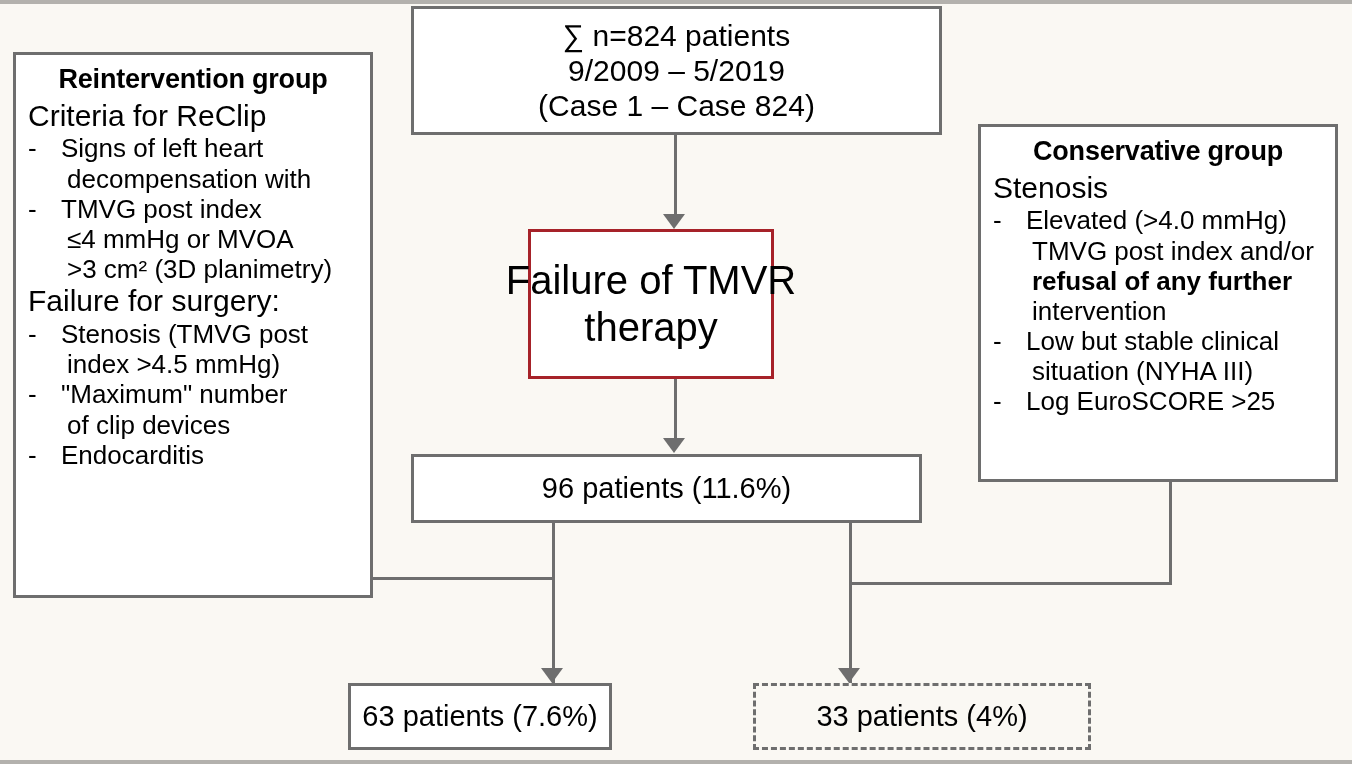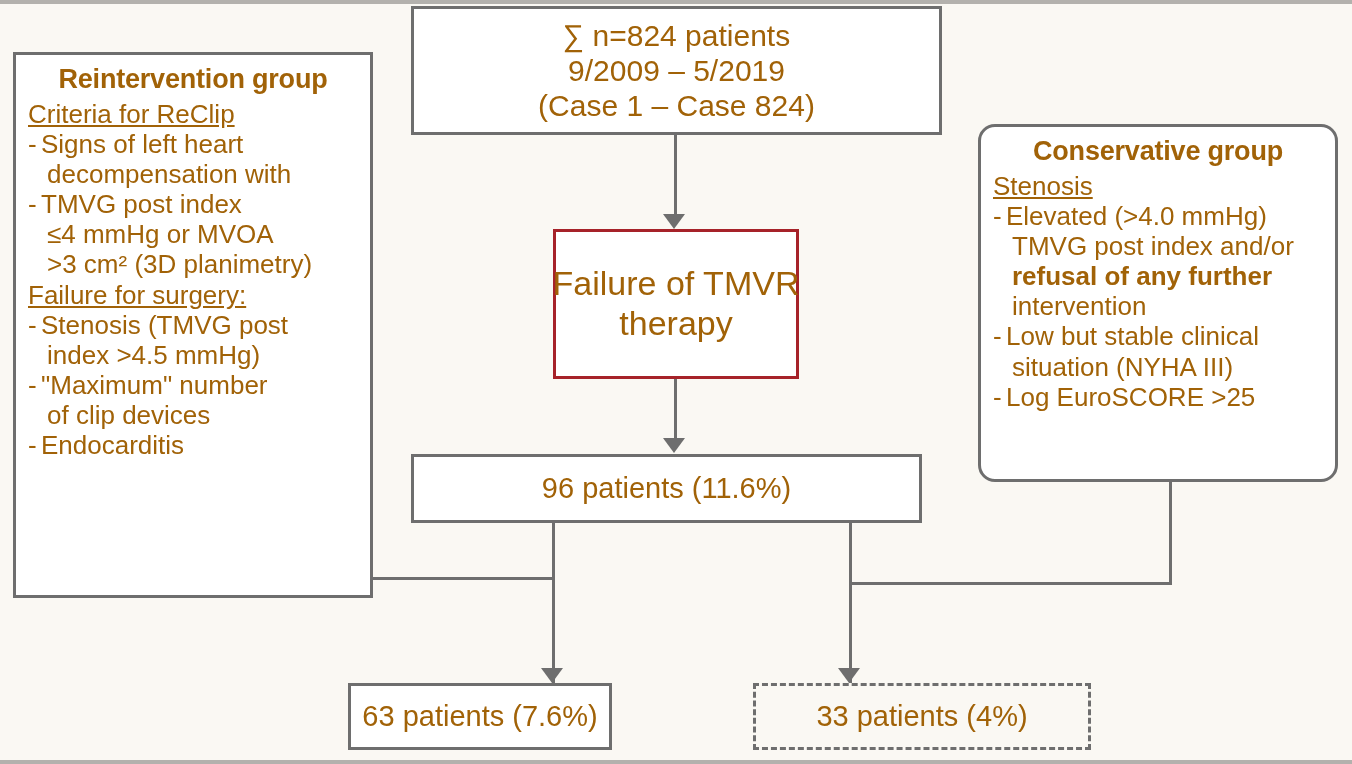--- a/index.html
+++ b/index.html
@@ -7,21 +7,21 @@
     margin: 0;
     padding: 0;
     background: #ffffff;
   }
   #page {
     position: relative;
     width: 1352px;
     height: 764px;
     background: #faf8f3;
     font-family: "Liberation Sans", sans-serif;
-    color: #a16207;
+    color: #000000;
     overflow: hidden;
   }
   .edge-bar {
     position: absolute;
     left: 0;
     width: 1352px;
     height: 4px;
     background: #b3b1ad;
   }
   .edge-top { top: 0; }
@@ -65,39 +65,39 @@
   }
   .panel-title {
     text-align: center;
     font-weight: bold;
     font-size: 27px;
     line-height: 1.1;
     margin-bottom: 4px;
     letter-spacing: -0.2px;
   }
   .panel-heading {
-    font-size: 26px;
+    font-size: 30px;
     line-height: 1.16;
-    text-decoration: underline;
     text-underline-offset: 2px;
     display: inline-block;
   }
   .panel-heading-wrap { display: block; }
   .bullet {
     font-size: 26px;
     line-height: 1.16;
     display: flex;
     align-items: flex-start;
   }
   .bullet .dash {
     flex: 0 0 auto;
     width: 13px;
   }
   .bullet .btext {
     flex: 1 1 auto;
+    margin-left: 20px;
   }
 
   
   .vline {
     position: absolute;
     width: 3px;
     background: #6e6e6e;
   }
   .hline {
     position: absolute;
@@ -123,21 +123,21 @@
 
   <div class="box centerbox" style="left:411px; top:6px; width:531px; height:129px; font-size:30px;">
     <span class="line">∑ n=824 patients</span>
     <span class="line">9/2009 – 5/2019</span>
     <span class="line">(Case 1 – Case 824)</span>
   </div>
 
   <div class="vline" style="left:674px; top:135px; height:80px;"></div>
   <div class="arrowhead" style="left:663px; top:214px;"></div>
 
-  <div class="box red centerbox" style="left:553px; top:229px; width:246px; height:150px; font-size:34px;">
+  <div class="box red centerbox" style="left:528px; top:229px; width:246px; height:150px; font-size:40px;">
     <span class="line">Failure of TMVR</span>
     <span class="line">therapy</span>
   </div>
 
   <div class="vline" style="left:674px; top:379px; height:60px;"></div>
   <div class="arrowhead" style="left:663px; top:438px;"></div>
 
   <div class="box centerbox" style="left:411px; top:454px; width:511px; height:69px; font-size:29px;">
     <span class="line">96 patients (11.6%)</span>
   </div>
@@ -187,21 +187,21 @@
     </div>
 
     <div class="bullet">
       <span class="dash">-</span>
       <span class="btext">
         <span>Endocarditis</span>
       </span>
     </div>
   </div>
 
-  <div class="box panel" style="left:978px; top:124px; width:360px; height:358px;border-radius:17px;">
+  <div class="box panel" style="left:978px; top:124px; width:360px; height:358px;">
     <div class="panel-title">Conservative group</div>
 
     <div class="panel-heading-wrap">
       <span class="panel-heading">Stenosis</span>
     </div>
 
     <div class="bullet">
       <span class="dash">-</span>
       <span class="btext">
         <span>Elevated (&gt;4.0 mmHg)</span><br>

